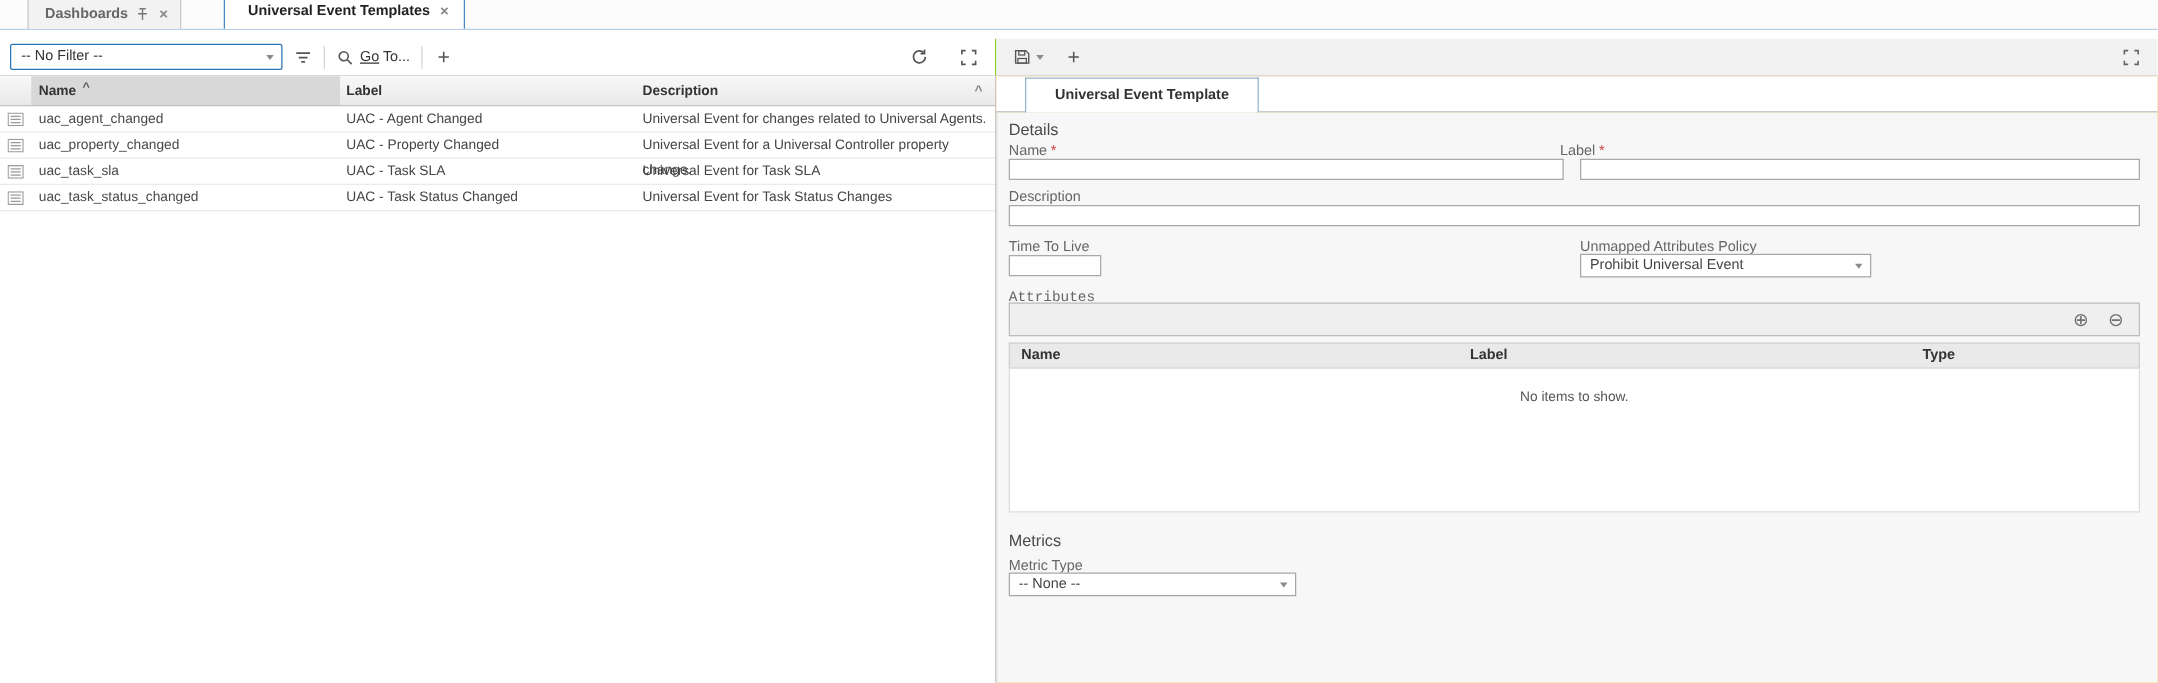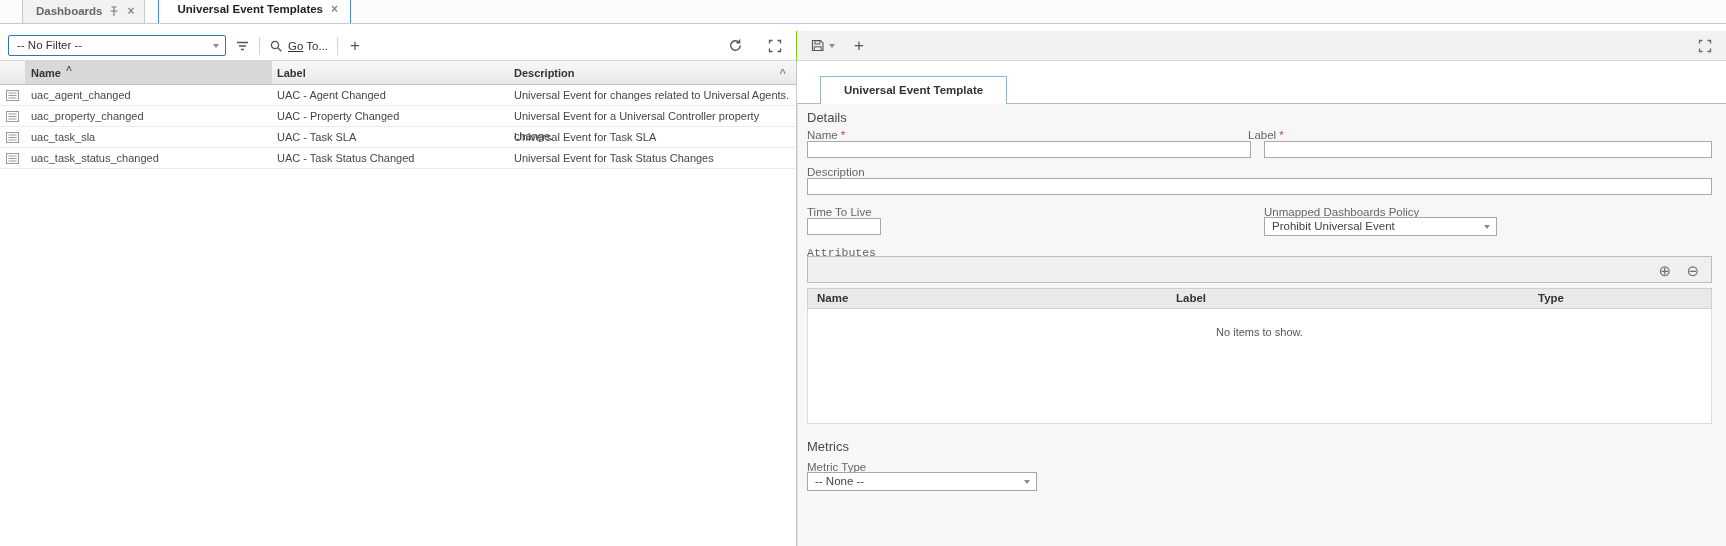--- a/index.html
+++ b/index.html
@@ -7,21 +7,21 @@
   body {
     width:1726px; height:546px; position:relative; overflow:hidden;
     background:#ffffff; font-family:"Liberation Sans", sans-serif; color:#444;
     -webkit-font-smoothing:antialiased;
   }
   svg { display:block; }
 
   
   .tabbar { position:absolute; top:0; left:0; right:0; height:24px;
     background:#fcfcfc; border-bottom:1px solid #b9cfe4;
-    display:flex; align-items:flex-end; padding-left:22px; }
+    display:flex; align-items:flex-end; padding-left:22px;gap:21px; }
   .tab { height:25px; display:flex; align-items:center; gap:7px;
     background:#f2f2f2; border:1px solid #c9c9c9; border-bottom:none;
     color:#666; font-size:11.5px; font-weight:bold; padding:0 9px 0 13px; cursor:default; }
   .tab.active { height:29px; background:#fff; border:1px solid #4a89c8; border-bottom:none;
     color:#222; padding:0 11px 0 18px; margin-left:13px; position:relative; z-index:2; }
   .tab .close { font-size:12px; color:#8a8a8a; line-height:1; padding:0 1px; }
 
   
   .tb-left { position:absolute; top:31px; left:0; width:797px; height:30px;
     background:#fff; border-bottom:1px solid #d8d8d8; border-right:1px solid #84cc16;
@@ -55,21 +55,21 @@
   .gh-desc { flex:1; padding-left:5px; }
   .sort-caret { font-size:10px; color:#555; margin-left:5px; position:relative; top:-3px; }
   .head-caret { position:absolute; right:10px; top:0; color:#8a8a8a; font-size:11px; }
   .g-row { display:flex; height:21px; line-height:20px; border-bottom:1px solid #ebebeb; color:#454545; }
   .gr-icon { width:25px; display:flex; align-items:center; justify-content:center; }
   .gr-name { width:247px; padding-left:6px; color:#4a4a4a; }
   .gr-label { width:237px; padding-left:5px; }
   .gr-desc { flex:1; padding-left:5px; }
 
   
-  .rp { position:absolute; top:61px; left:797px; right:0; bottom:0; background:#eab308;margin-top:14px; }
+  .rp { position:absolute; top:61px; left:797px; right:0; bottom:0; background:#eab308; }
   .rp-tabrow { position:absolute; top:0; left:0; right:0; height:29px;
     background:#fff; border-bottom:1px solid #b8b8b8; }
   .form-tab { position:absolute; left:23px; top:1px; height:28px; line-height:27px;
     background:#fff; border:1px solid #94b3cc; border-bottom:none;
     font-weight:bold; font-size:11.5px; color:#333; padding:0 23px; z-index:3; }
   .form { position:absolute; top:29px; left:0; right:0; bottom:0;
     background:#f7f7f7; border-left:1px solid #e2e2e2; font-size:11.5px; color:#555; }
   .abs { position:absolute; }
   .section-h { font-size:13px; color:#4a4a4a; }
   .fld-label { font-size:11.5px; color:#666; white-space:nowrap; }
@@ -240,21 +240,21 @@
       <span>Label</span><span class="req">*</span>
     </div>
     <input class="txt-input" style="left: 466px; top: 37px; width: 448px;" value="">
 
     <div class="abs fld-label" style="left:9px; top:62px;">Description</div>
     <input class="txt-input" style="left: 9px; top: 74px; width: 905px;" value="">
 
     <div class="abs fld-label" style="left:9px; top:102px;">Time To Live</div>
     <input class="txt-input" style="left: 9px; top: 114px; width: 74px;" value="">
 
-    <div class="abs fld-label" style="left:466px; top:102px;">Unmapped Dashboards Policy</div>
+    <div class="abs fld-label" style="left:466px; top:102px;">Unmapped Attributes Policy</div>
     <div class="sel" style="left:466px; top:113px; width:233px;">
       <span>Prohibit Universal Event</span>
       <span class="chev"></span>
     </div>
 
     <div class="abs fld-label" style="left:9px; top:142px;font-family:Liberation Mono, monospace;">Attributes</div>
     <div class="attr-strip" style="left:9px; top:152px; width:905px; height:27px;">
       <span class="circ-btn" style="right:40px;">⊕</span>
       <span class="circ-btn" style="right:12px;">⊖</span>
     </div>

